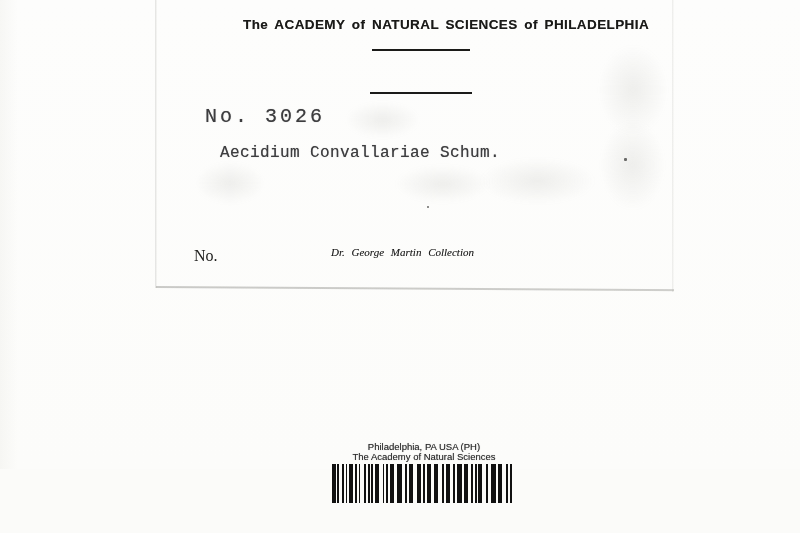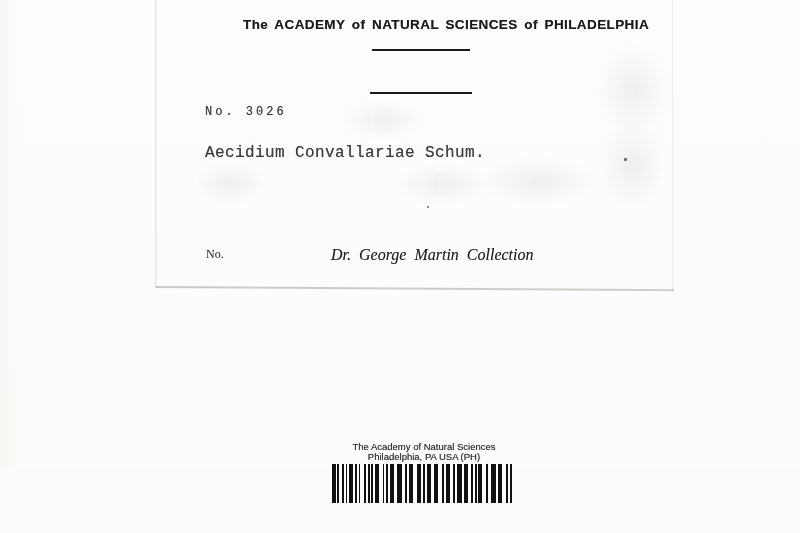--- a/index.html
+++ b/index.html
@@ -61,33 +61,33 @@
   .series-name { letter-spacing: 2.2px; }
   .series-sub  { letter-spacing: 0.3px; margin-left: 3px; }
   
   .tw {
     position: absolute;
     font-family: "Liberation Mono", monospace;
     color: #3d3d3f;
     text-shadow: 0 0 0.7px rgba(60,60,62,0.65);
     white-space: nowrap;
   }
-  .tw-number { left: 205px; top: 105px; font-size: 12px; letter-spacing: 3px; }
-  .tw-taxon  { left: 205px; top: 144px; font-size: 16px; letter-spacing: 0.4px; }
+  .tw-number { left: 205px; top: 105px; font-size: 20px; letter-spacing: 3px; }
+  .tw-taxon  { left: 220px; top: 144px; font-size: 16px; letter-spacing: 0.4px; }
   
   .no-serif {
-    position: absolute; left: 206px; top: 247px;
+    position: absolute; left: 194px; top: 247px;
     font-family: "Liberation Serif", serif;
-    font-size: 12px; color: #21211f;
+    font-size: 16px; color: #21211f;
     white-space: nowrap;
   }
   .collection {
     position: absolute; left: 331px; top: 246px;
     font-family: "Liberation Serif", serif;
-    font-style: italic; font-size: 16px;
+    font-style: italic; font-size: 11px;
     word-spacing: 4px; color: #202020;
     text-shadow: 0 0 0.5px rgba(30,30,30,0.4);
     white-space: nowrap;
   }
   
   .barcode-block {
     position: absolute; left: 328px; top: 442px;
     width: 192px; text-align: center;
   }
   .bc-line {
@@ -138,22 +138,22 @@
   <div class="rule rule1"></div>
   <div class="rule rule2"></div>
 
   <div class="tw tw-number">No. 3026</div>
   <div class="tw tw-taxon">Aecidium Convallariae Schum.</div>
 
   <div class="no-serif">No.</div>
   <div class="collection">Dr. George Martin Collection</div>
 
   <div class="barcode-block">
+    <div class="bc-line">Philadelphia, PA USA (PH)</div>
     <div class="bc-line">The Academy of Natural Sciences</div>
-    <div class="bc-line">Philadelphia, PA USA (PH)</div>
     <div class="bc-bars">
         <span style="width:3.64px;background:#111111"></span>
         <span style="width:1.82px;background:transparent"></span>
         <span style="width:1.82px;background:#111111"></span>
         <span style="width:2.73px;background:transparent"></span>
         <span style="width:1.82px;background:#111111"></span>
         <span style="width:1.82px;background:transparent"></span>
         <span style="width:1.82px;background:#111111"></span>
         <span style="width:1.82px;background:transparent"></span>
         <span style="width:4.00px;background:#111111"></span>

